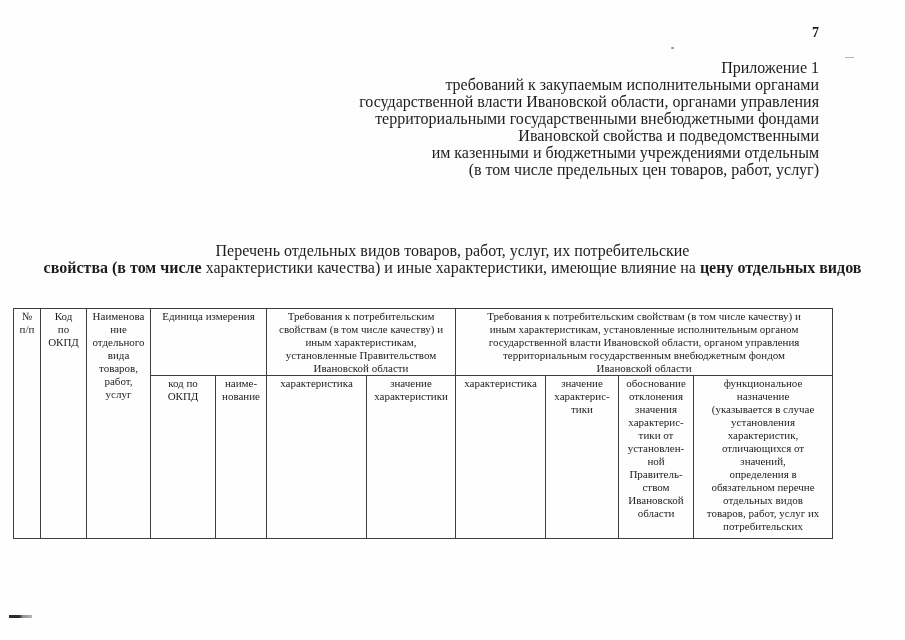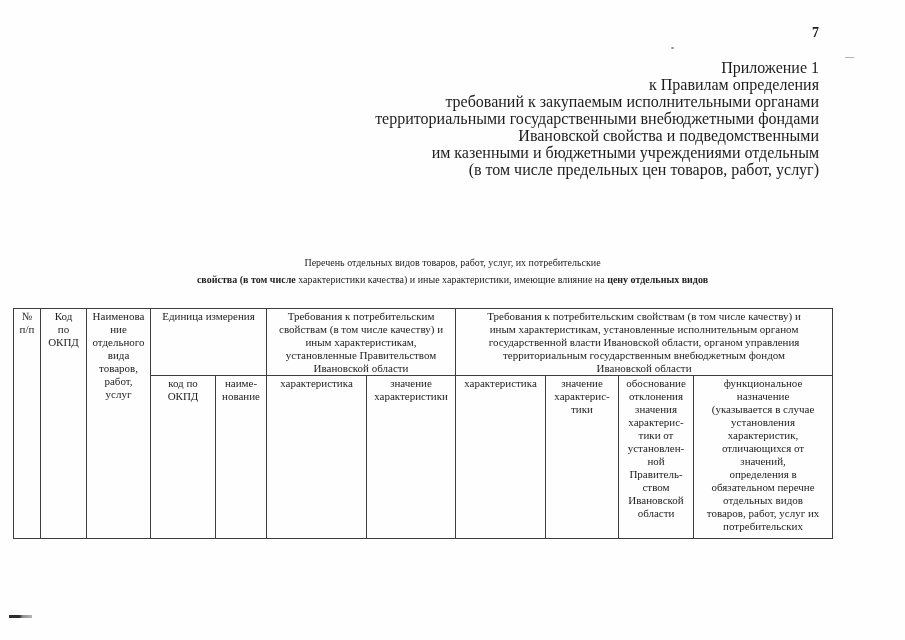--- a/index.html
+++ b/index.html
@@ -29,25 +29,25 @@
     position: absolute;
     top: 59px;
     right: 86px;
     text-align: right;
     font-size: 16px;
     line-height: 17px;
     white-space: nowrap;
   }
   .doc-title {
     position: absolute;
-    top: 254px;
+    top: 242px;
     left: 0;
     width: 905px;
     text-align: center;
-    font-size: 10px;
+    font-size: 16px;
     line-height: 17px;
   }
   .bold-seg { font-weight: bold; }
   table.req-table {
     position: absolute;
     top: 308px;
     left: 13px;
     width: 819px;
     border-collapse: collapse;
     table-layout: fixed;
@@ -92,22 +92,22 @@
 </style>
 </head>
 <body>
 
 <div class="page">
 
   <div class="page-number">7</div>
 
   <div class="appendix">
     <div>Приложение 1</div>
-    <div>к Правилам определения</div>
     <div>требований к закупаемым исполнительными органами</div>
+    <div>государственной власти Ивановской области, органами управления</div>
     <div>территориальными государственными внебюджетными фондами</div>
     <div>Ивановской свойства и подведомственными</div>
     <div>им казенными и бюджетными учреждениями отдельным</div>
     <div>(в том числе предельных цен товаров, работ, услуг)</div>
   </div>
 
   <div class="doc-title">
     <div>Перечень отдельных видов товаров, работ, услуг, их потребительские</div>
     <div><span class="bold-seg">свойства (в том числе </span><span>характеристики качества) и иные характеристики, имеющие влияние на </span><span class="bold-seg">цену отдельных видов</span></div>
   </div>

